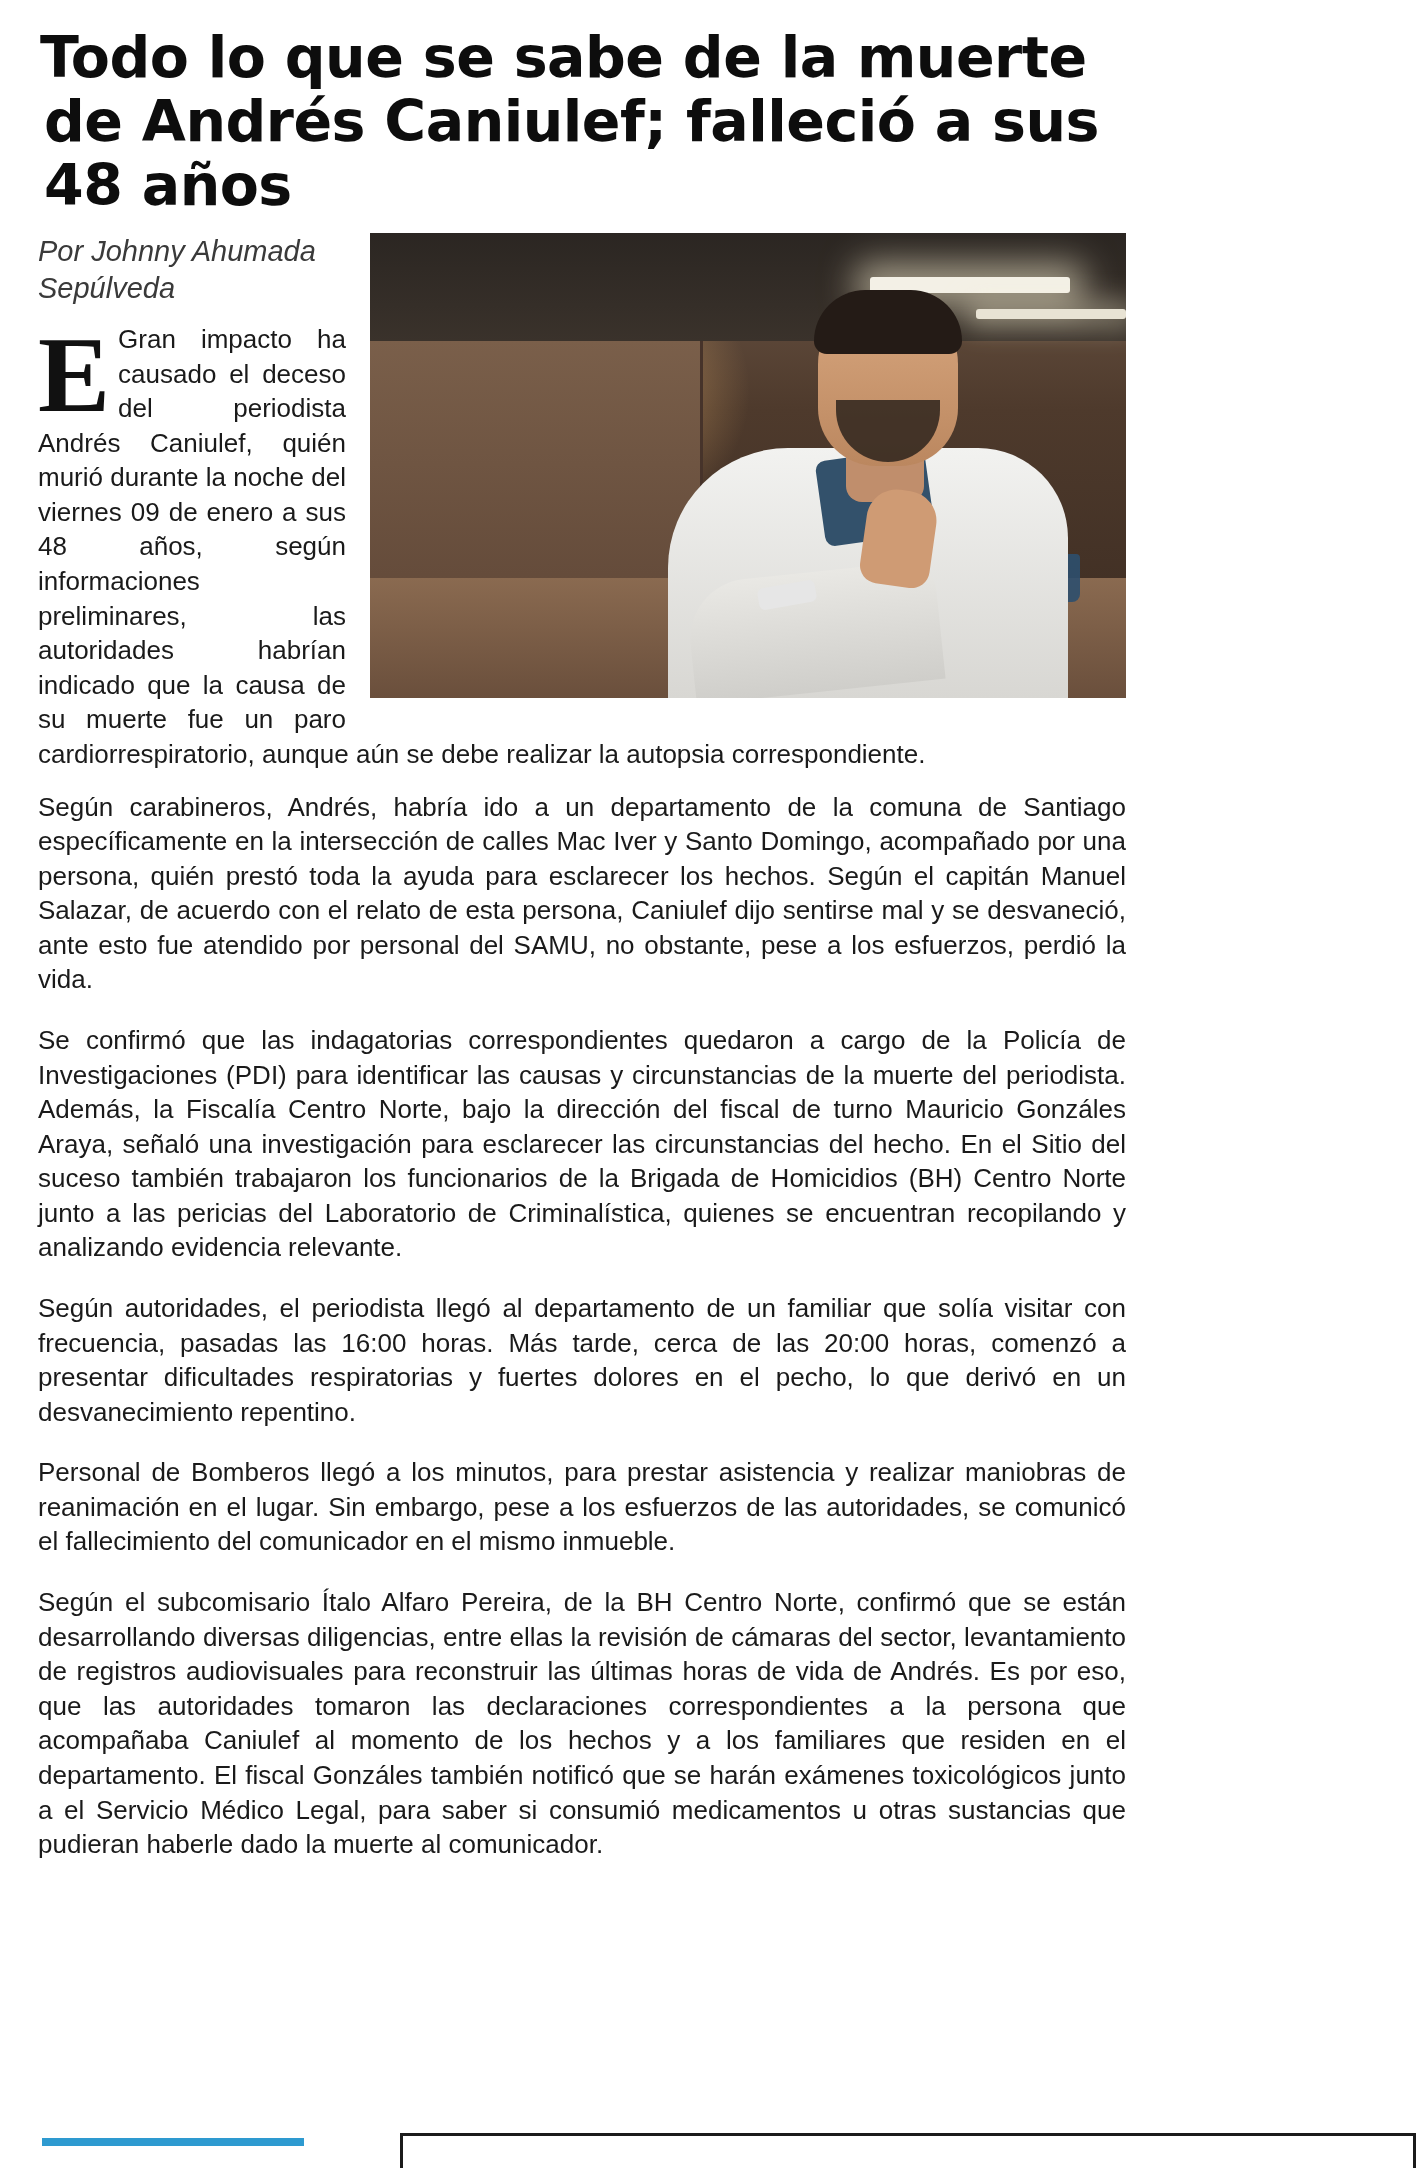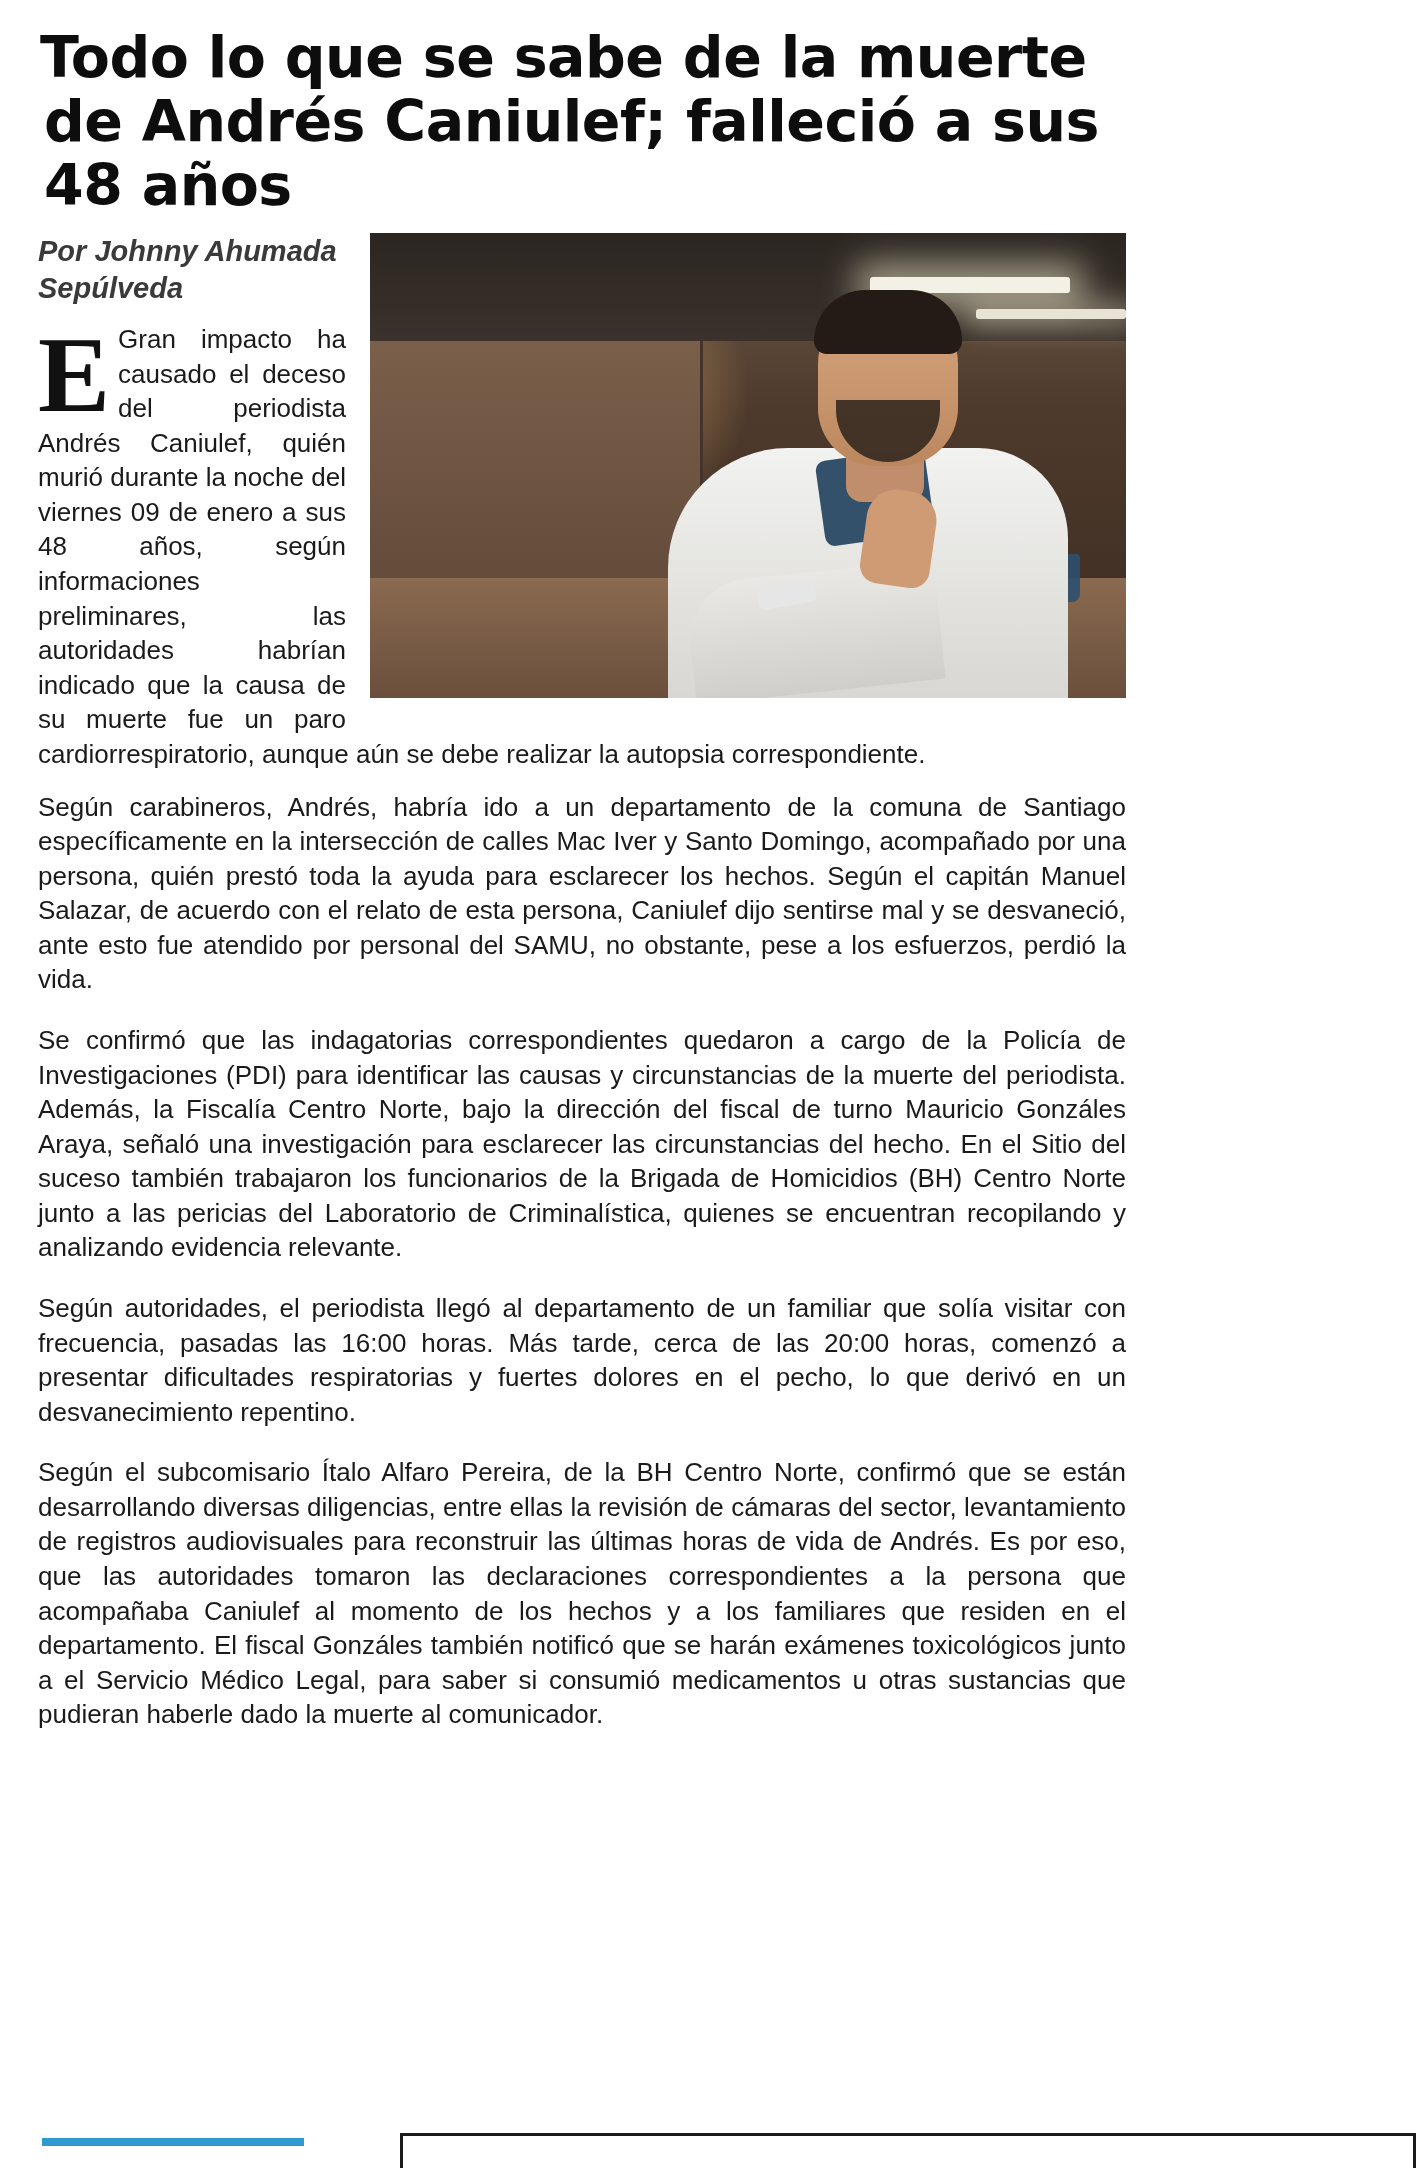--- a/index.html
+++ b/index.html
@@ -27,21 +27,21 @@
     font-size: 57px;
     line-height: 1.12;
     letter-spacing: -0.5px;
     color: #0d0d0d;
     margin: 0 0 16px 0;
     padding-left: 6px;
     text-indent: -4px;
   }
   .byline {
     font-family: "Liberation Sans", sans-serif;
-    font-weight: bold;
+    font-weight: normal;
     font-style: italic;
     font-size: 29px;
     line-height: 1.25;
     color: #3a3a3a;
     margin: 0 0 16px 0;
     width: 580px;
   }
   .photo {
     float: right;
     width: 756px;
@@ -239,20 +239,21 @@
     <span class="dropcap">E</span>
   </p>
 
   <p class="body tight">Gran impacto ha causado el deceso del periodista Andrés Caniulef, quién murió durante la noche del viernes 09 de enero a sus 48 años, según informaciones preliminares, las autoridades habrían indicado que la causa de su muerte fue un paro cardiorrespiratorio, aunque aún se debe realizar la autopsia correspondiente.</p>
 
   <div class="clear"></div>
 
   <p class="body">Según carabineros, Andrés, habría ido a un departamento de la comuna de Santiago específicamente en la intersección de calles Mac Iver y Santo Domingo, acompañado por una persona, quién prestó toda la ayuda para esclarecer los hechos. Según el capitán Manuel Salazar, de acuerdo con el relato de esta persona, Caniulef dijo sentirse mal y se desvaneció, ante esto fue atendido por personal del SAMU, no obstante, pese a los esfuerzos, perdió la vida.</p>
   <p class="body">Se confirmó que las indagatorias correspondientes quedaron a cargo de la Policía de Investigaciones (PDI) para identificar las causas y circunstancias de la muerte del periodista. Además, la Fiscalía Centro Norte, bajo la dirección del fiscal de turno Mauricio Gonzáles Araya, señaló una investigación para esclarecer las circunstancias del hecho. En el Sitio del suceso también trabajaron los funcionarios de la Brigada de Homicidios (BH) Centro Norte junto a las pericias del Laboratorio de Criminalística, quienes se encuentran recopilando y analizando evidencia relevante.</p>
   <p class="body">Según autoridades, el periodista llegó al departamento de un familiar que solía visitar con frecuencia, pasadas las 16:00 horas. Más tarde, cerca de las 20:00 horas, comenzó a presentar dificultades respiratorias y fuertes dolores en el pecho, lo que derivó en un desvanecimiento repentino.</p>
+  <p class="body">Personal de Bomberos llegó a los minutos, para prestar asistencia y realizar maniobras de reanimación en el lugar. Sin embargo, pese a los esfuerzos de las autoridades, se comunicó el fallecimiento del comunicador en el mismo inmueble.</p>
   <p class="body">Según el subcomisario Ítalo Alfaro Pereira, de la BH Centro Norte, confirmó que se están desarrollando diversas diligencias, entre ellas la revisión de cámaras del sector, levantamiento de registros audiovisuales para reconstruir las últimas horas de vida de Andrés. Es por eso, que las autoridades tomaron las declaraciones correspondientes a la persona que acompañaba Caniulef al momento de los hechos y a los familiares que residen en el departamento. El fiscal Gonzáles también notificó que se harán exámenes toxicológicos junto a el Servicio Médico Legal, para saber si consumió medicamentos u otras sustancias que pudieran haberle dado la muerte al comunicador.</p>
 
   <div class="footer">
     <div class="barleft"></div>
     <div class="barbox"></div>
   </div>
 
 </div>
 
 </body></html>

